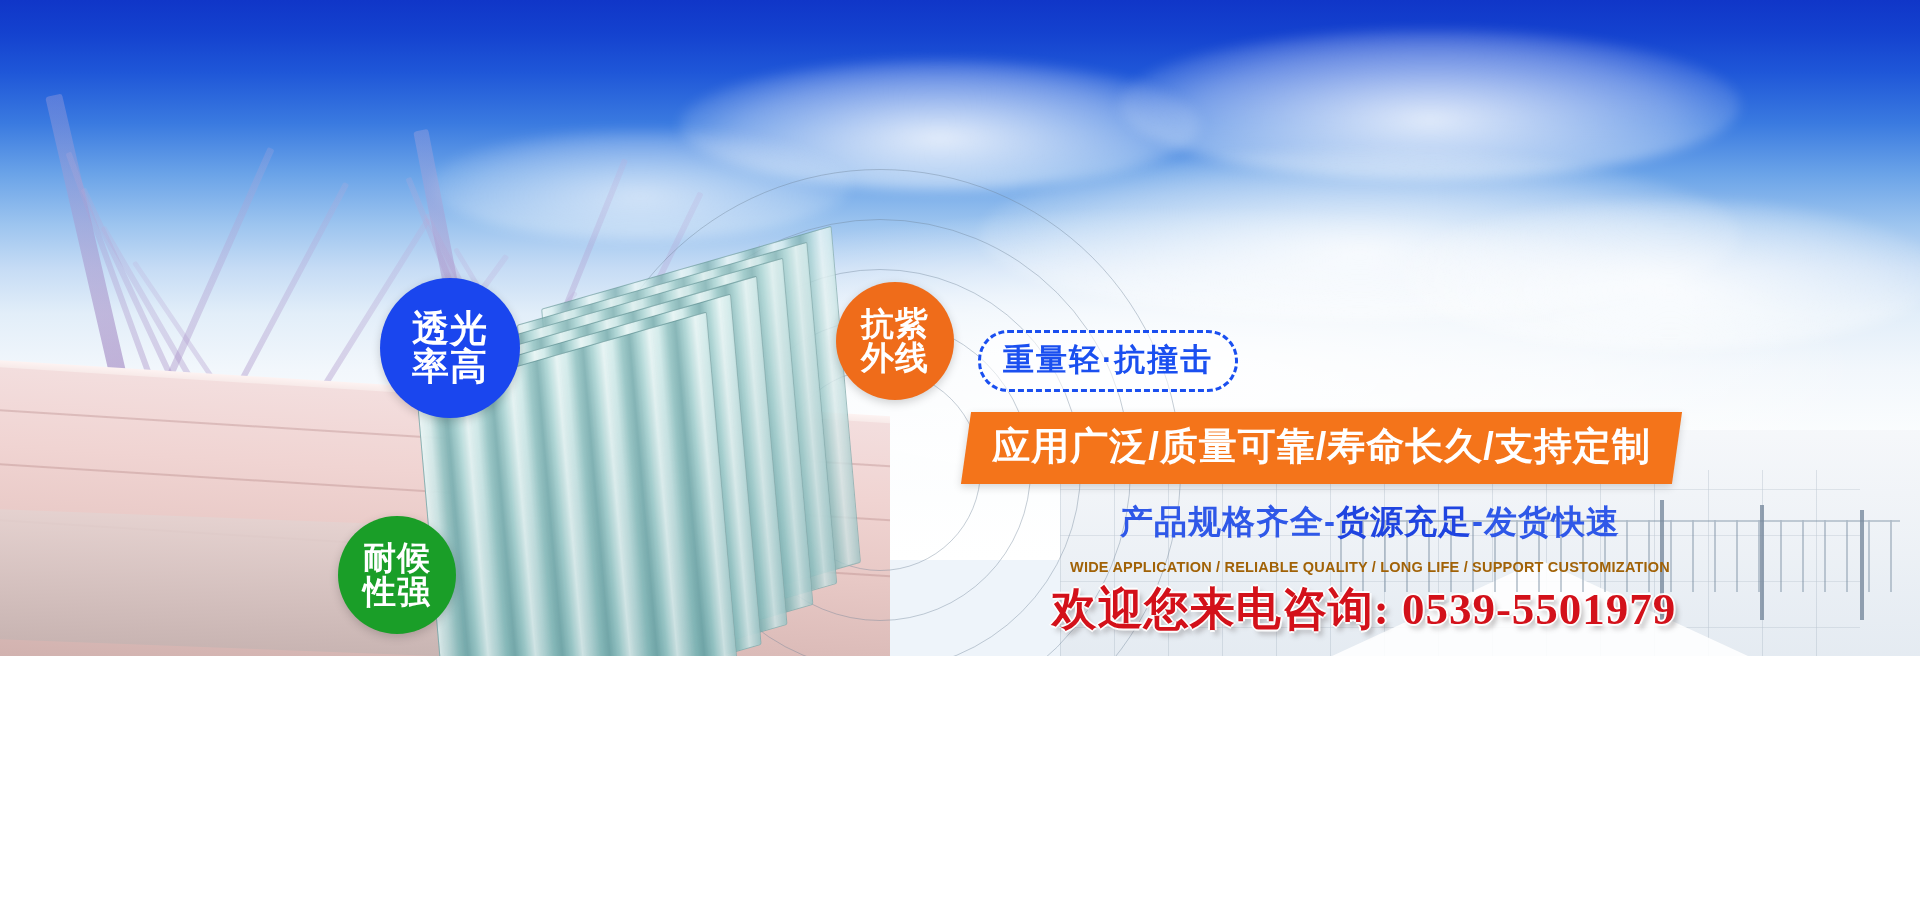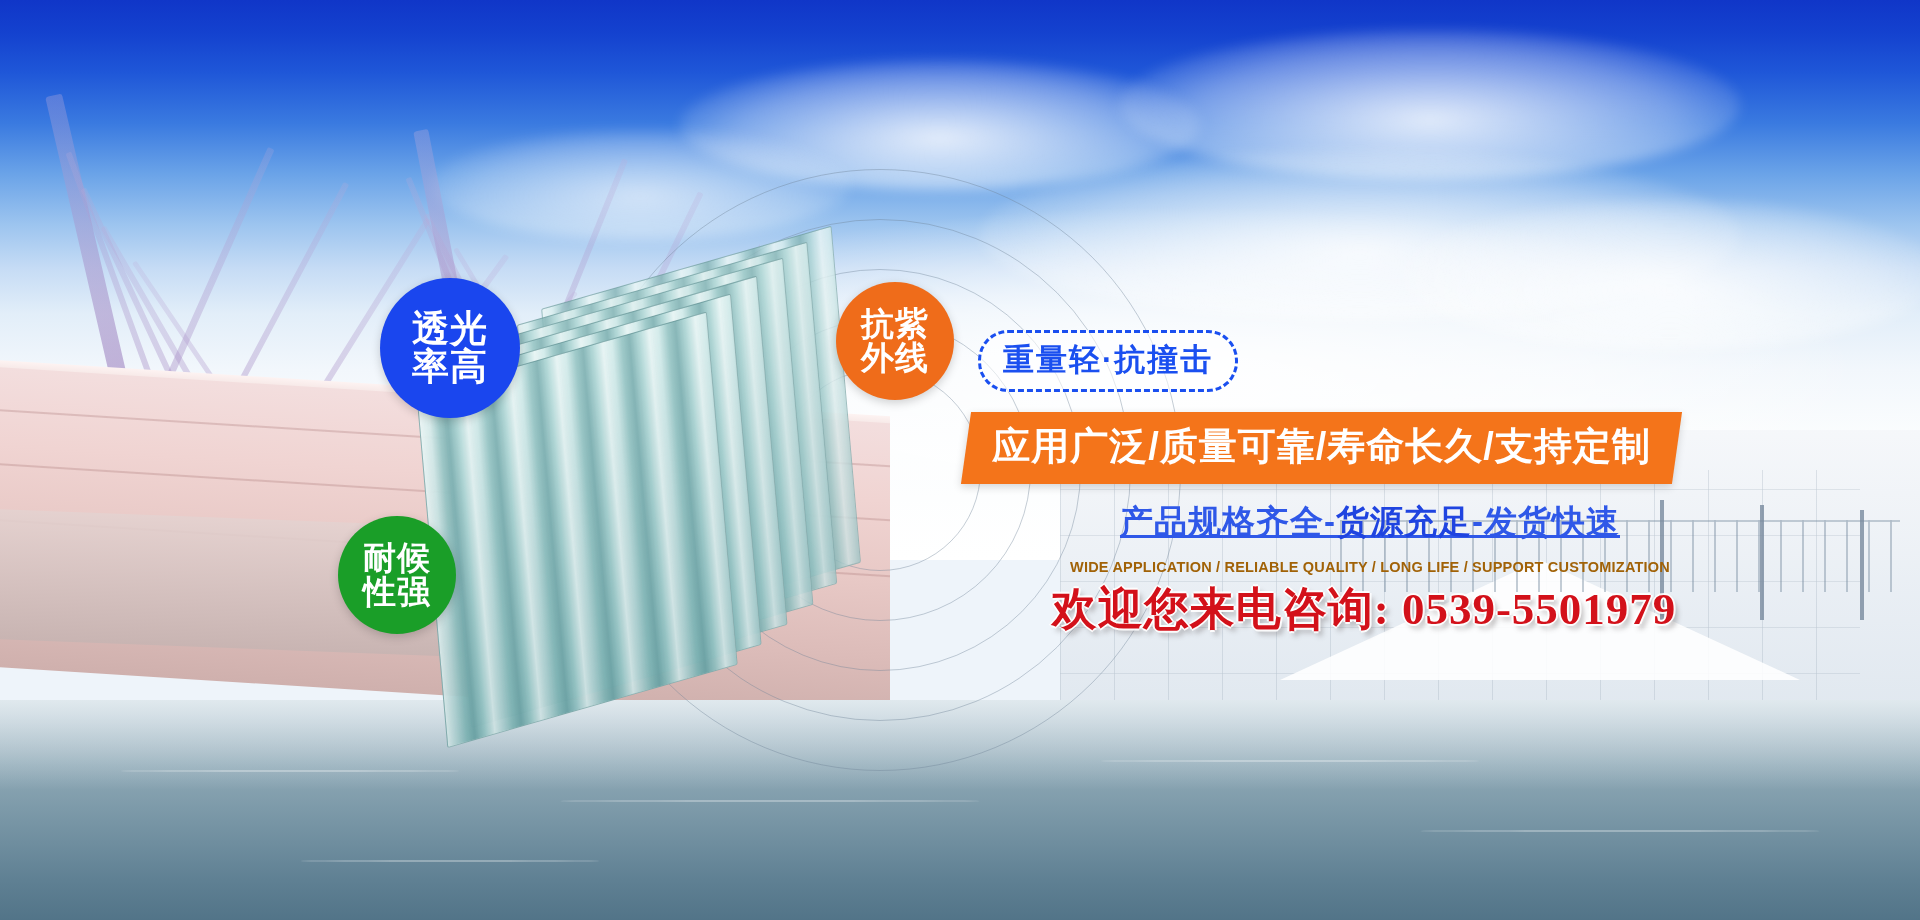--- a/index.html
+++ b/index.html
@@ -1,20 +1,20 @@
 <!DOCTYPE html>
 <html lang="zh"><head>
 <meta charset="utf-8">
 <title>Lighting Panel Banner</title>
 <style>
   html,body{margin:0;padding:0;background:#fff;}
   body{font-family:"Liberation Sans","DejaVu Sans",sans-serif;}
 
   .banner{
-    position:relative;width:1920px;height:920px;overflow:hidden;
+    position:relative;width:1920px;height:656px;overflow:hidden;
     background:#eef4fa;
   }
 
   
   .sky{
     position:absolute;left:0;top:0;width:1920px;height:560px;
     background:linear-gradient(to bottom,
       #1036c8 0%, #1442cf 6%, #1f57d8 13%,
       #3a7ae0 22%, #6aa3e8 31%, #9cc4ef 40%,
       #c6dcf5 48%, #e2eef9 56%, #f2f7fc 66%, #fbfdfe 78%, #ffffff 100%);
@@ -189,21 +189,20 @@
     padding:9px 26px 12px 26px;white-space:nowrap;
     transform:skewX(-8deg);
     box-shadow:0 3px 8px rgba(0,0,0,.16);
   }
   .orangebar span{display:inline-block;transform:skewX(8deg);}
 
   .subline{
     margin-top:16px;text-align:center;width:780px;margin-left:20px;
     color:#2f58e8;font-size:33px;font-weight:600;letter-spacing:1px;
     white-space:nowrap;
-    text-decoration:underline;
   }
   .subline b{font-weight:800;color:#1f44e0;}
 
   .enline{
     text-align:center;width:780px;margin-left:20px;
     color:#a16207;font-weight:700;white-space:nowrap;
   }
   .en1{font-size:14.5px;margin-top:14px;letter-spacing:.2px;}
   .en2{font-size:14.5px;margin-top:4px;letter-spacing:.2px;}
 

